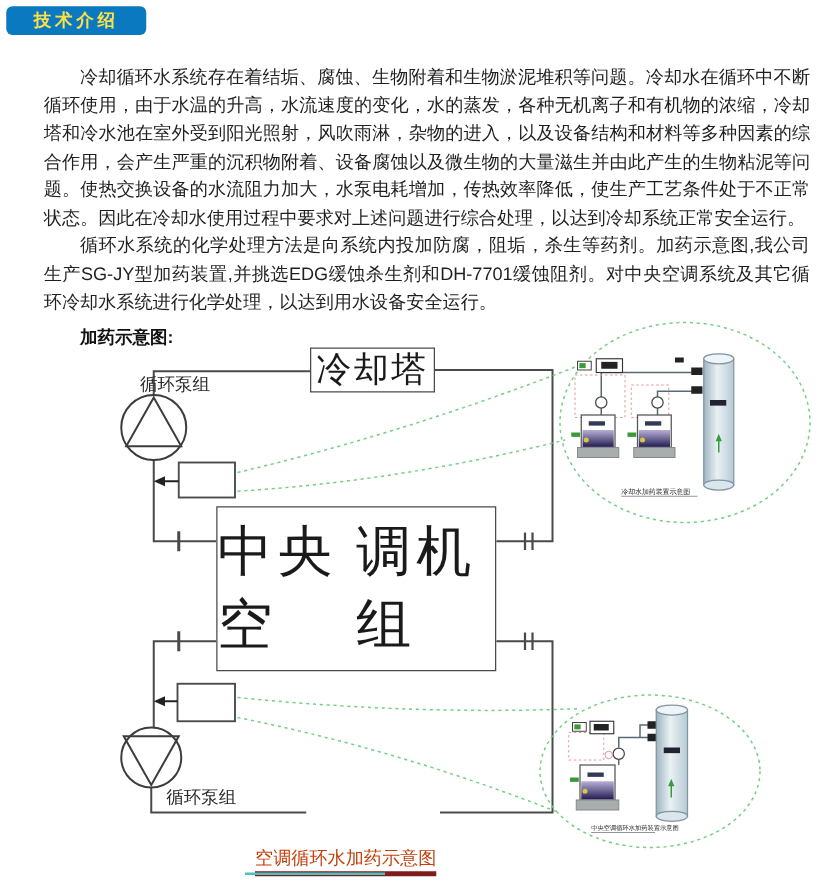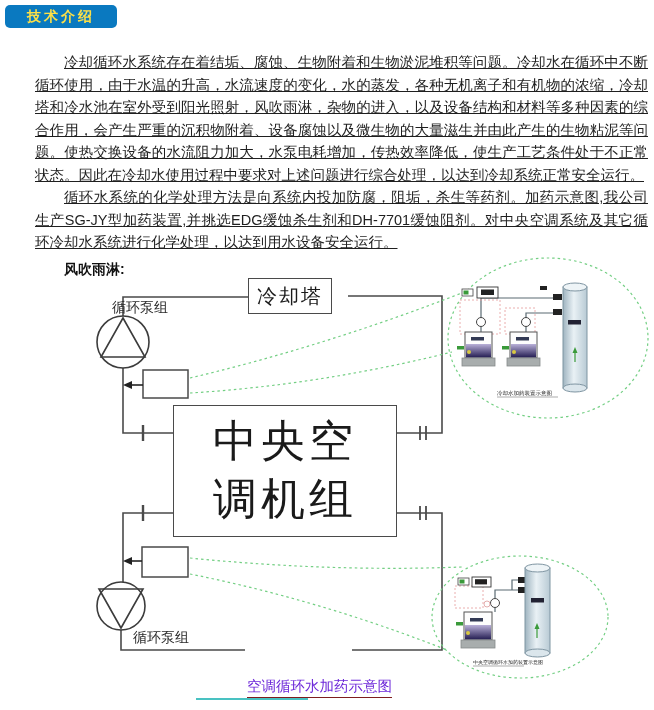--- a/index.html
+++ b/index.html
@@ -9,60 +9,60 @@
   }
   .badge{
     position:absolute;left:5px;top:5px;width:112px;height:23px;
     background:#0a79c0;border-radius:5px;color:#fde047;font-size:14px;font-weight:bold;
     letter-spacing:3px;display:flex;align-items:center;justify-content:center;
   }
   .bodytext{
     position:absolute;left:35px;top:51px;width:613px;
     font-size:14.5px;line-height:22.5px;text-align:justify;color:#1f1f1f;
   }
-  .bodytext p{margin:0;text-indent:2em;text-decoration:underline;}
+  .bodytext p{margin:0;text-indent:2em;}
   .diagram-title{
     position:absolute;left:64px;top:261px;font-size:14px;font-weight:600;color:#111;
   }
   svg.overlay{position:absolute;left:0;top:0;width:654px;height:710px;}
   .dbox{
     position:absolute;background:#fff;border:1.6px solid #4a4a4a;
     display:flex;align-items:center;justify-content:center;
     font-family:"Liberation Serif",serif;color:#1a1a1a;box-sizing:border-box;z-index:3;
   }
-  .box-tower{left:248px;top:278px;width:84px;height:36px;font-size:20px;letter-spacing:2px;}
+  .box-tower{left:248px;top:278px;width:100px;height:36px;font-size:28px;letter-spacing:2px;}
   .box-central{left:173px;top:405px;width:224px;height:132px;font-size:44px;
-    flex-direction:column;line-height:58px;letter-spacing:4px;}
+    line-height:58px;letter-spacing:4px;}
   .box-fancoil{left:245px;top:630px;width:107px;height:40px;font-size:27px;letter-spacing:1px;}
   .pump-label{
     position:absolute;font-family:Liberation Serif, serif;font-size:14px;color:#2a2a2a;z-index:3;
   }
   .pl-top{left:112px;top:299px;}
   .pl-bottom{left:133px;top:629px;}
   .caption{
     position:absolute;left:204px;top:677px;font-family:"Liberation Serif",serif;
-    font-size:14.5px;color:#6d28d9;border-bottom:1px solid #7f1d1d;padding-bottom:1px;z-index:3;margin-left:43px;
+    font-size:14.5px;color:#c2410c;border-bottom:4px solid #7f1d1d;padding-bottom:1px;z-index:3;
   }
   .caption-rule{
     position:absolute;left:196px;top:698px;width:112px;height:2px;background:#49c2c2;z-index:3;
   }
 </style>
 </head>
 <body>
 
 <div class="page">
 
   <div class="badge">技术介绍</div>
 
   <div class="bodytext">
     <p>冷却循环水系统存在着结垢、腐蚀、生物附着和生物淤泥堆积等问题。冷却水在循环中不断循环使用，由于水温的升高，水流速度的变化，水的蒸发，各种无机离子和有机物的浓缩，冷却塔和冷水池在室外受到阳光照射，风吹雨淋，杂物的进入，以及设备结构和材料等多种因素的综合作用，会产生严重的沉积物附着、设备腐蚀以及微生物的大量滋生并由此产生的生物粘泥等问题。使热交换设备的水流阻力加大，水泵电耗增加，传热效率降低，使生产工艺条件处于不正常状态。因此在冷却水使用过程中要求对上述问题进行综合处理，以达到冷却系统正常安全运行。</p>
     <p>循环水系统的化学处理方法是向系统内投加防腐，阻垢，杀生等药剂。加药示意图,我公司生产SG-JY型加药装置,并挑选EDG缓蚀杀生剂和DH-7701缓蚀阻剂。对中央空调系统及其它循环冷却水系统进行化学处理，以达到用水设备安全运行。</p>
   </div>
 
-  <div class="diagram-title">风吹雨淋:</div>
+  <div class="diagram-title">加药示意图:</div>
 
   <svg class="overlay" viewBox="0 0 654 710" xmlns="http://www.w3.org/2000/svg">
     <defs>
       <linearGradient id="liquid" x1="0" y1="0" x2="0" y2="1">
         <stop offset="0" stop-color="#b9b0d8"></stop>
           <stop offset="1" stop-color="#241d52"></stop>
       </linearGradient>
       <linearGradient id="cyl" x1="0" y1="0" x2="1" y2="0">
         <stop offset="0" stop-color="#9fb4c0"></stop>
           <stop offset="0.45" stop-color="#e9f1f5"></stop>

